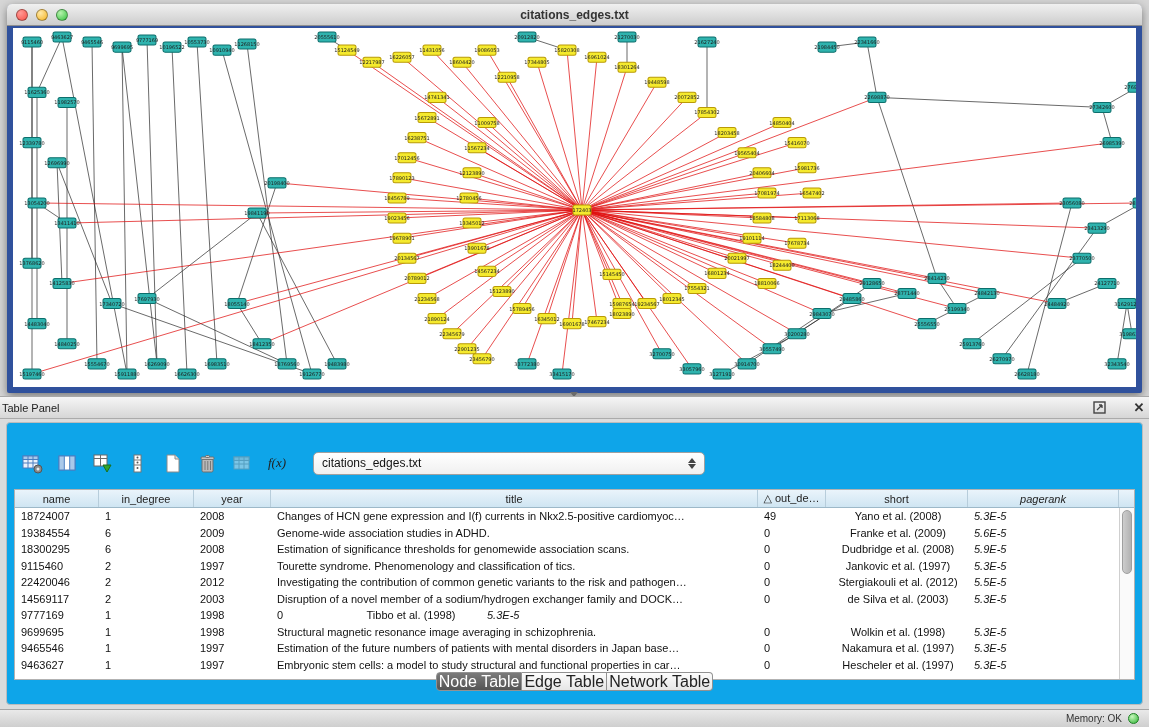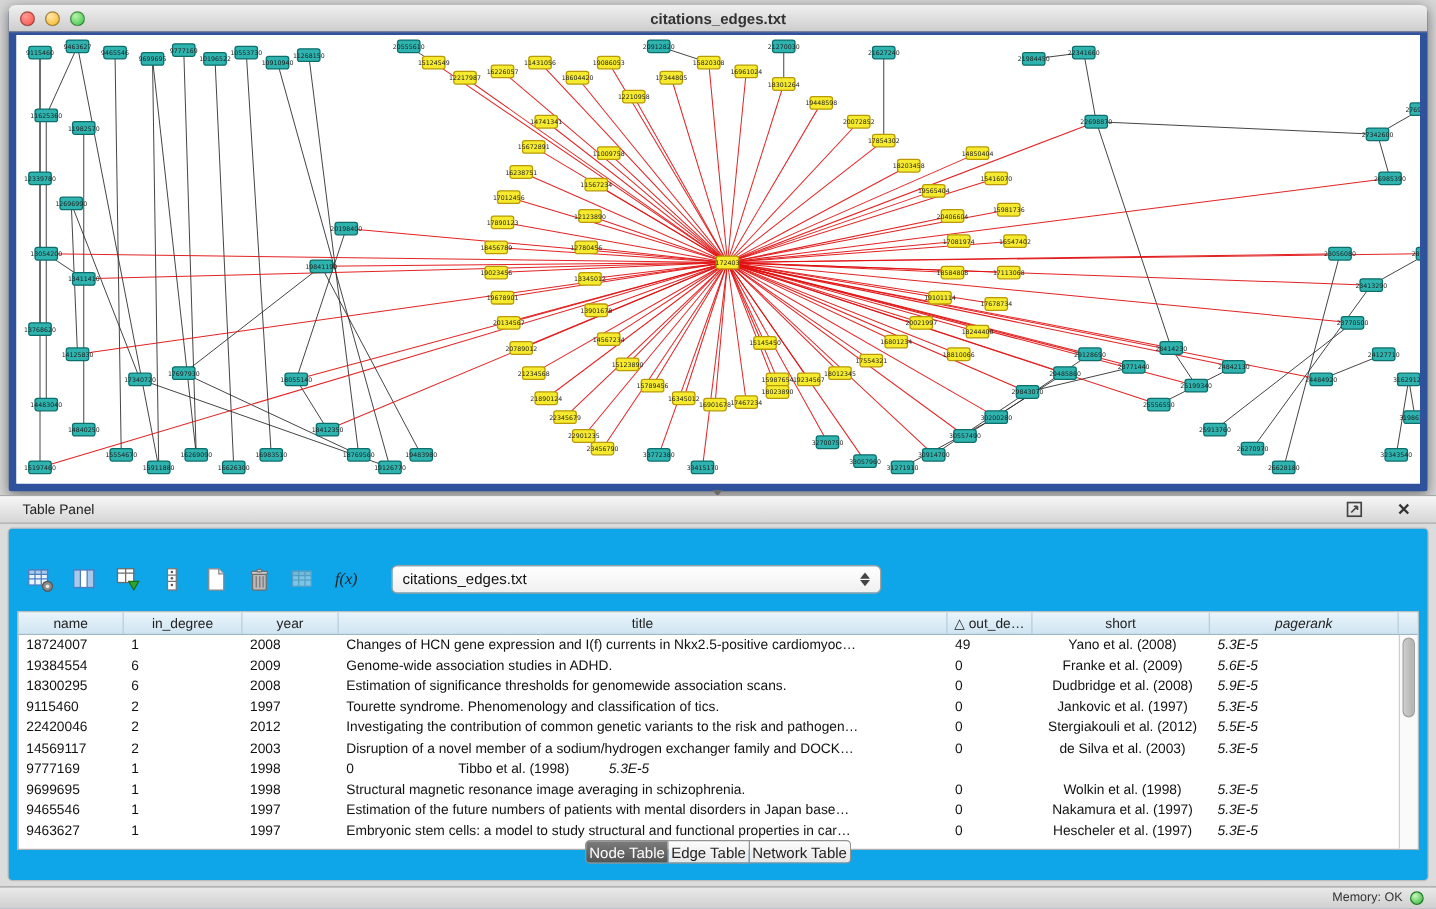--- a/index.html
+++ b/index.html
@@ -45,21 +45,21 @@
     border-left:4px solid transparent; border-right:4px solid transparent; border-top:5px solid #6b6b6b; }
 
   
   .table-panel {
     position:absolute; left:0; top:396px; width:1149px; bottom:18px;
     background:#dcdcdc; border-top:1px solid #a8a8a8;
   }
   .panel-header {
     height:22px; background:linear-gradient(#f6f6f6,#d6d6d6);
     border-bottom:1px solid #ababab;
-    display:flex; align-items:center; padding:0 18px; gap:24px;
+    display:flex; align-items:center; padding:0 2px; gap:24px;
   }
   .panel-title { font-size:11px; color:#222; }
   .ph-spacer { flex:1; }
   .float-btn, .close-btn { width:16px; height:16px; display:flex; align-items:center; justify-content:center; cursor:default; }
   .close-btn { font-size:13px; font-weight:bold; color:#333; }
 
   .panel-inner {
     position:absolute; left:6px; right:6px; top:25px; bottom:4px;
     background:#0ea5e9; border:1px solid #bcbcbc; border-radius:4px;
   }
@@ -96,21 +96,21 @@
   .c3 { width:487px; } .c4 { width:68px; } .c5 { width:142px; text-align:center; }
   .c6 { flex:1;font-style:italic; }
   .vscroll { position:absolute; right:0; top:18px; bottom:0; width:15px;
     background:#fafafa; border-left:1px solid #cfcfcf; }
   .vthumb { position:absolute; left:2px; top:2px; width:10px; height:64px;
     background:linear-gradient(90deg,#cdcdcd,#b2b2b2); border-radius:5px; border:1px solid #9f9f9f; }
 
   
   .tabs { position:absolute; left:0; right:0; bottom:13px; display:flex; justify-content:center; }
   .tab {
-    height:19px; padding:0 2px; font-size:12px; color:#222;
+    height:19px; padding:0 2px; font-size:16px; color:#222;
     display:flex; align-items:center;
     background:linear-gradient(#fdfdfd,#e6e6e6);
     border:1px solid #929292; border-left-width:0;
   }
   .tab:first-child { border-left-width:1px; border-radius:4px 0 0 4px; }
   .tab:last-child { border-radius:0 4px 4px 0; }
   .tab.active { background:linear-gradient(#7b7b7b,#545454); color:#fff; }
 
   
   .status-bar {

